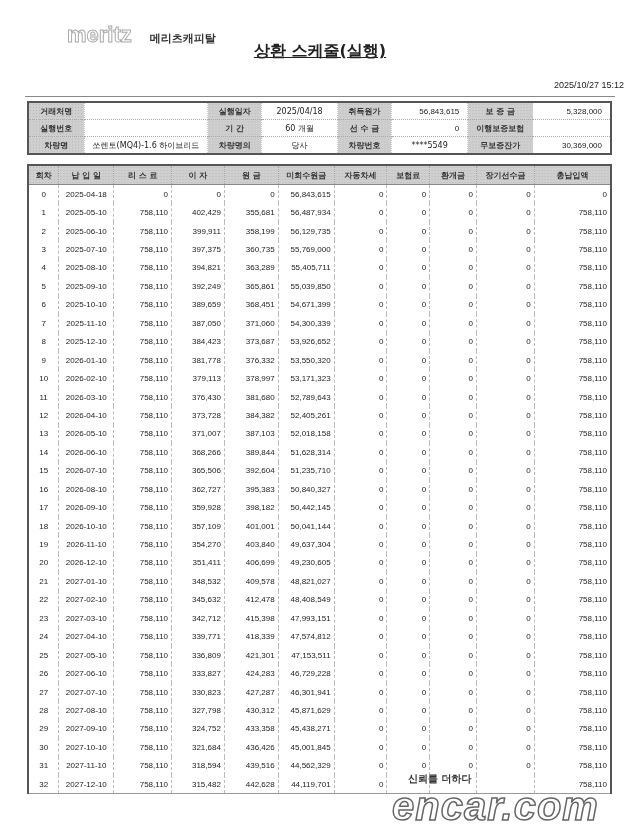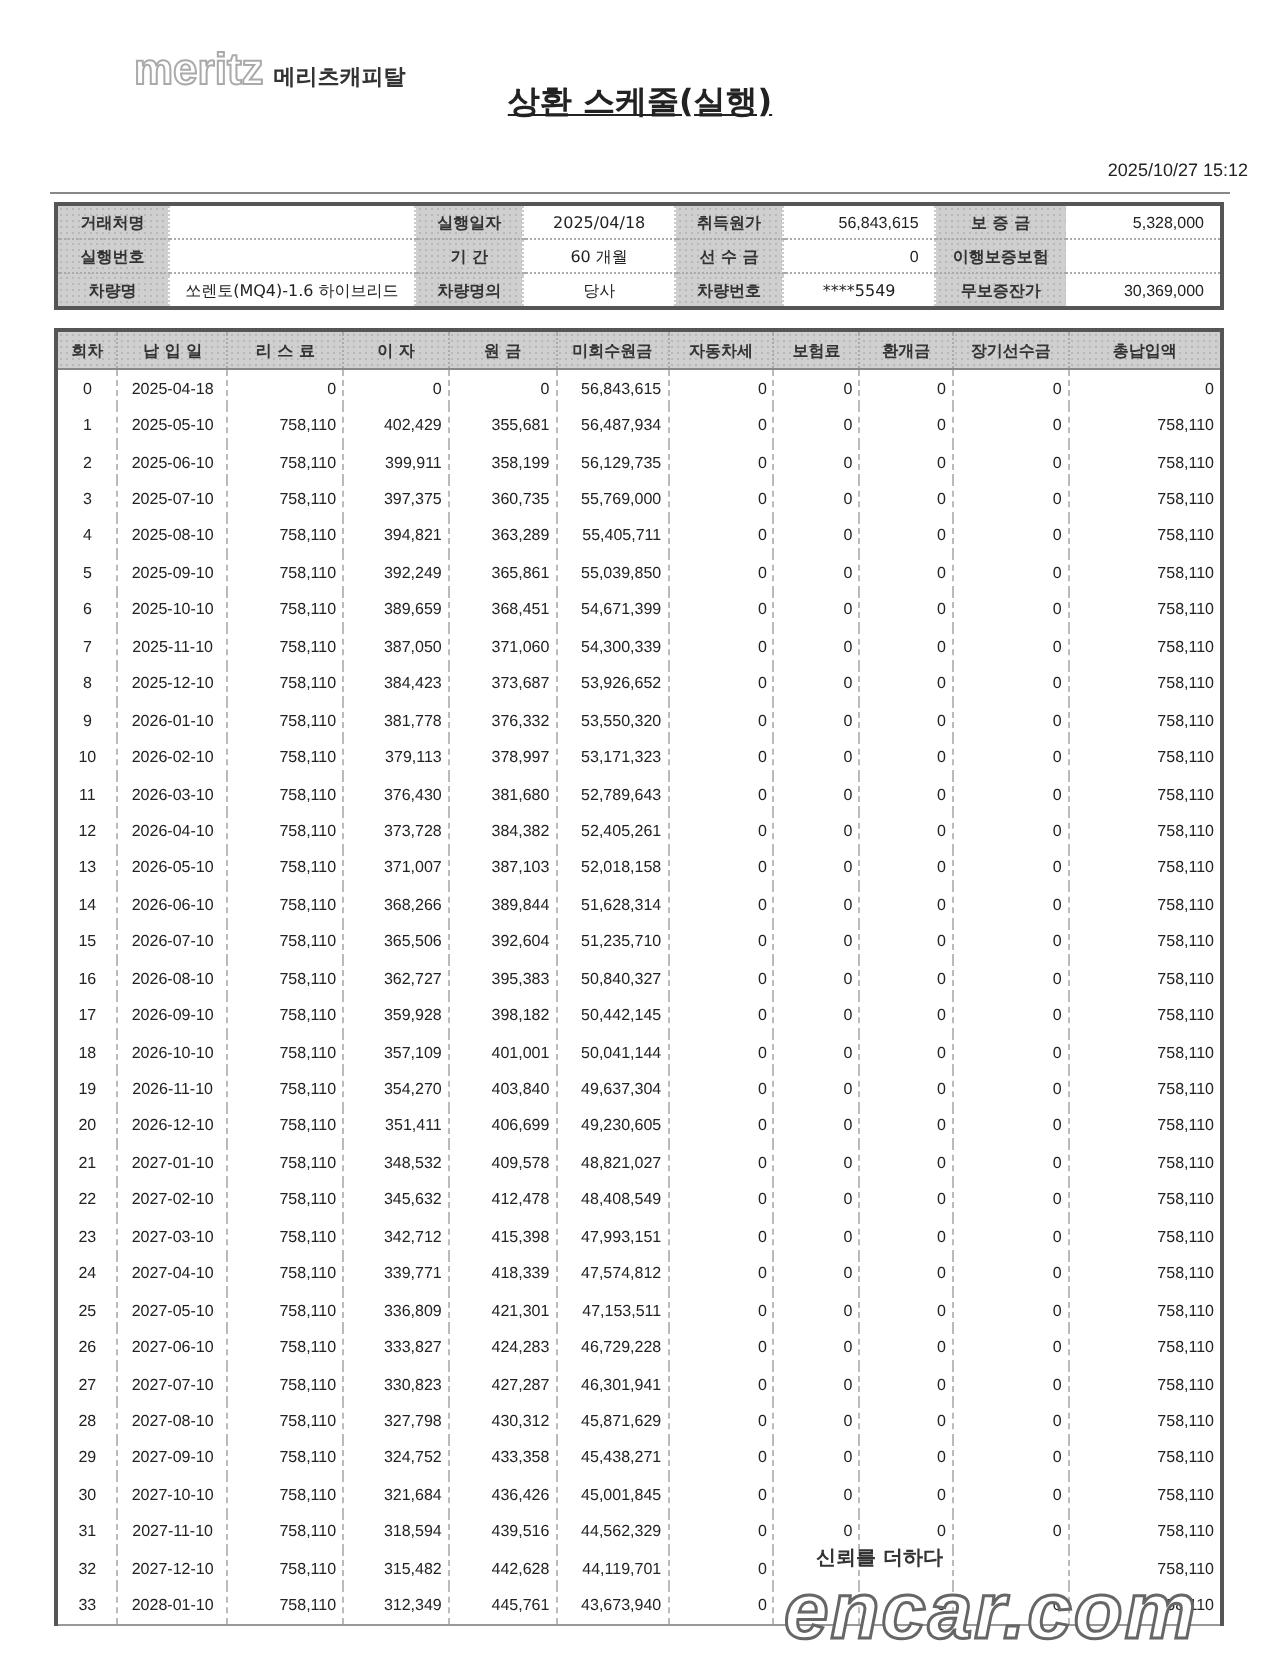--- a/index.html
+++ b/index.html
@@ -1,19 +1,19 @@
 <!DOCTYPE html>
 <html><head>
 <meta charset="utf-8">
 <style>
   html,body{margin:0;padding:0;background:#fff;}
   body{width:640px;height:836px;position:relative;overflow:hidden;font-family:"DejaVu Sans","Liberation Sans",sans-serif;color:#222;}
   .logo{position:absolute;left:24px;top:22px;display:flex;align-items:baseline;}
   .logo-en{font-family:"Liberation Sans",sans-serif;font-size:22px;font-weight:bold;color:#fff;-webkit-text-stroke:1px #aaa;letter-spacing:0px;margin-left:43px;}
-  .logo-kr{font-size:11px;font-weight:bold;color:#333;margin-left:5px;}
+  .logo-kr{font-size:11px;font-weight:bold;color:#333;margin-left:18px;}
   .title{position:absolute;left:0;width:640px;top:41px;text-align:center;font-size:16px;font-weight:bold;text-decoration:underline;color:#222;}
   .printed{position:absolute;right:16px;top:80px;font-size:9px;color:#222;font-family:"Liberation Sans",sans-serif;margin-left:36px;}
   .divider{position:absolute;left:25px;top:96px;width:590px;height:1px;background:#888;}
   .info{position:absolute;left:27px;top:101px;width:585px;border-collapse:collapse;border:2px solid #555;font-size:8px;}
   .info td{height:16px;padding:0 8px;border-bottom:1px dotted #aaa;border-right:1px dotted #ccc;white-space:nowrap;}
   .info td.lab{background:#cfcfcf;background-image:radial-gradient(#b8b8b8 0.6px,transparent 0.7px);background-size:3px 3px;text-align:center;font-weight:bold;color:#333;}
   .info td.val{text-align:right;font-family:"Liberation Sans",sans-serif;}
   .info td.c{text-align:center;}
   .info td.l{text-align:left;}
   .sched{position:absolute;left:27px;top:164px;width:585px;border-collapse:collapse;font-size:8px;border-left:2px solid #555;border-right:2px solid #555;border-top:2px solid #555;}
@@ -532,30 +532,17 @@
         <td>758,110</td>
         <td>315,482</td>
         <td>442,628</td>
         <td>44,119,701</td>
         <td>0</td>
         <td></td>
         <td></td>
         <td></td>
         <td>758,110</td>
       </tr>
-      <tr>
-        <td class="n">33</td>
-        <td class="d">2028-01-10</td>
-        <td>758,110</td>
-        <td>312,349</td>
-        <td>445,761</td>
-        <td>43,673,940</td>
-        <td>0</td>
-        <td></td>
-        <td>0</td>
-        <td>0</td>
-        <td>758,110</td>
-      </tr>
     </tbody>
 </table>
 
 <div class="wm1">신뢰를 더하다</div>
 <div class="wm2">encar.com</div>
 
 </body></html>

